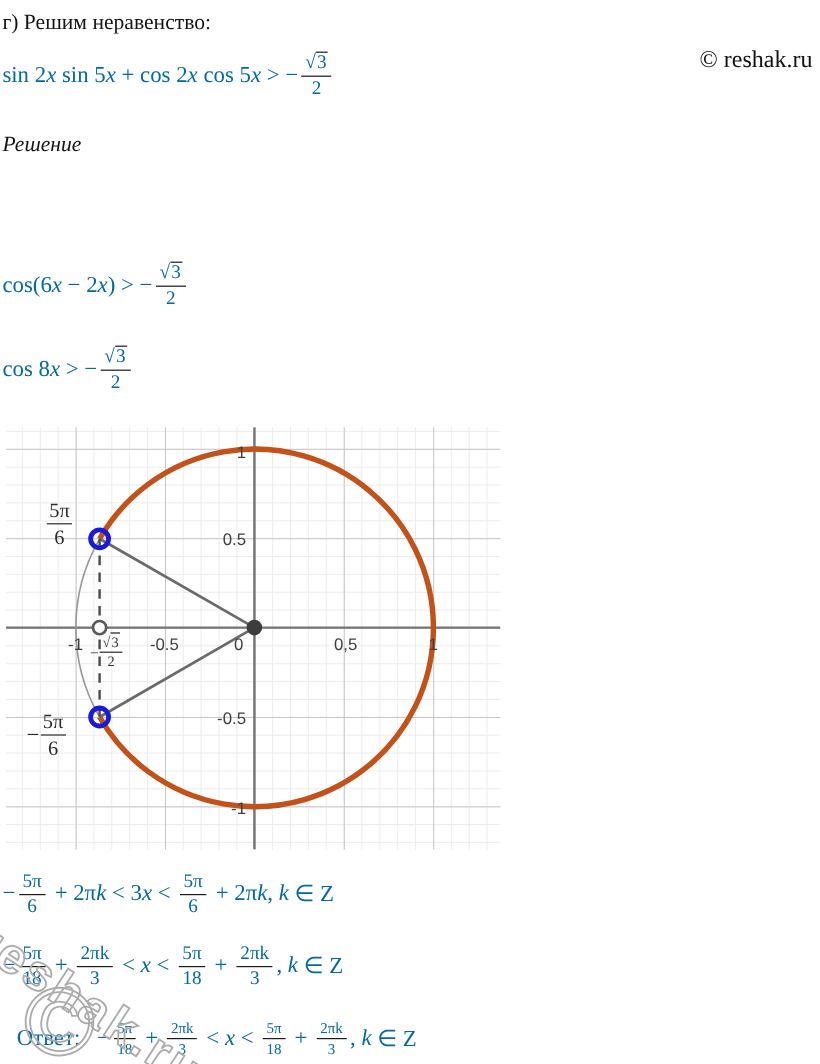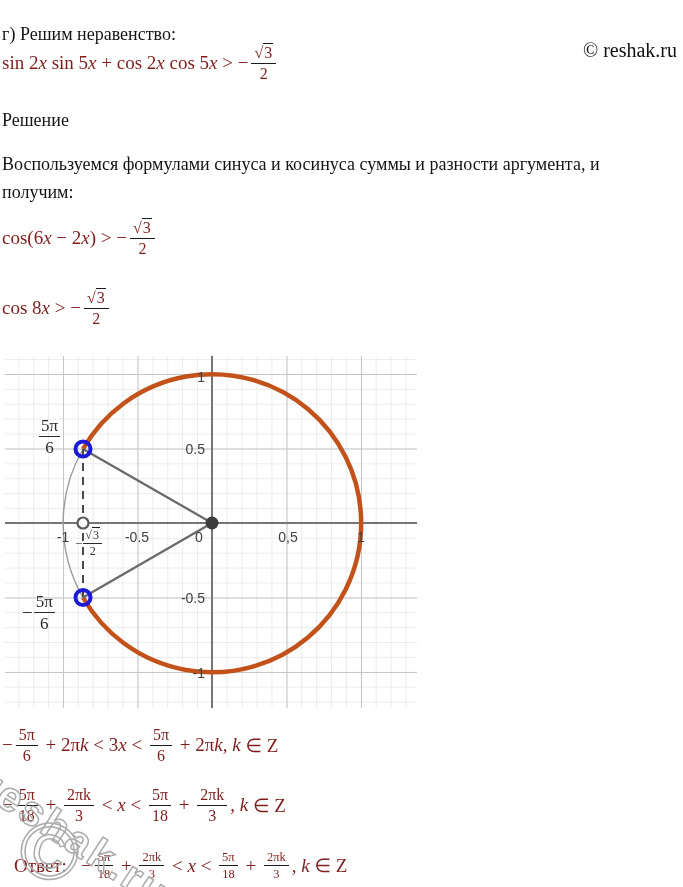--- a/index.html
+++ b/index.html
@@ -2,21 +2,21 @@
 <html><head>
 <meta charset="utf-8">
 <style>
   html,body{margin:0;padding:0;background:#fff;}
   .page{position:relative;width:683px;height:887px;background:#fff;overflow:hidden;
         font-family:"Liberation Serif",serif;color:#141414;}
   .txt{position:absolute;font-size:18px;color:#141414;white-space:pre;}
   .brand{position:absolute;top:6px;right:6px;font-size:20px;color:#111;margin-top:33px;}
   .para{position:absolute;left:2px;top:150px;width:681px;font-size:18px;line-height:28px;color:#141414;}
   
-  .math-line{position:absolute;display:flex;align-items:center;font-size:19px;color:#7f1d1d;white-space:pre;justify-content:center;}
+  .math-line{position:absolute;display:flex;align-items:center;font-size:19px;color:#0369a1;white-space:pre;justify-content:center;}
   .math-line .rm{white-space:pre;}
   .it{font-style:italic;}
   .frac{display:inline-block;text-align:center;font-size:16px;line-height:1.12;margin:0 3px;vertical-align:middle;}
   .frac .num{display:block;border-bottom:1.4px solid #1a1a1a;padding:0 3px 1px;}
   .frac .den{display:block;padding-top:1px;}
   .sq .rd{border-top:1.4px solid #1a1a1a;padding:0 1px;}
   .ans .frac{font-size:12.5px;}
   .ans .frac .num{border-bottom-width:1.1px;}
   .ans-label{margin-right:14px;margin-left:12px;}
   
@@ -41,31 +41,27 @@
       color:transparent;-webkit-text-stroke:1.5px #ababab;z-index:5;}
   .wm-text{left:-2px;top:760px;font-size:42px;font-weight:bold;letter-spacing:3px;
            transform:rotate(33deg);transform-origin:0 0;}
   .wm-copy{left:20px;top:806px;font-size:80px;font-weight:normal;transform:rotate(14deg);}
 </style>
 </head>
 <body>
 
 <div class="page">
 
-  <div class="txt" style="left:2px;top:24px;text-align:center;">г) Решим неравенство:</div>
+  <div class="txt" style="left:2px;top:8px;text-align:center;">г) Решим неравенство:</div>
   <div class="brand">© reshak.ru</div>
 
   <div class="math-line" style="left:2px;top:44px;"><span class="rm">sin 2</span><span class="it">x</span><span class="rm"> sin 5</span><span class="it">x</span><span class="rm"> + cos 2</span><span class="it">x</span><span class="rm"> cos 5</span><span class="it">x</span><span class="rm"> &gt; −</span><span class="frac"><span class="num"><span class="sq">√<span class="rd">3</span></span></span><span class="den">2</span></span></div>
 
-  <div class="txt" style="left:2px;top:110px;">Решение</div>
+  <div class="txt" style="left:2px;top:110px;font-style:italic;">Решение</div>
 
-  <div class="para">
-    <div>Воспользуемся формулами синуса и косинуса суммы и разности аргумента, и</div>
-    <div>получим:</div>
-  </div>
 
   <div class="math-line" style="left:2px;top:219px;"><span class="rm">cos(6</span><span class="it">x</span><span class="rm"> − 2</span><span class="it">x</span><span class="rm">) &gt; −</span><span class="frac"><span class="num"><span class="sq">√<span class="rd">3</span></span></span><span class="den">2</span></span></div>
 
   <div class="math-line" style="left:2px;top:289px;"><span class="rm">cos 8</span><span class="it">x</span><span class="rm"> &gt; −</span><span class="frac"><span class="num"><span class="sq">√<span class="rd">3</span></span></span><span class="den">2</span></span></div>
 
   <div class="graph">
     <svg width="412" height="352" viewBox="0 0 412 352">
 
       <line x1="0" y1="167" x2="412" y2="167" stroke="#757575" stroke-width="2"></line>
       <line x1="207" y1="0" x2="207" y2="352" stroke="#757575" stroke-width="2"></line>

